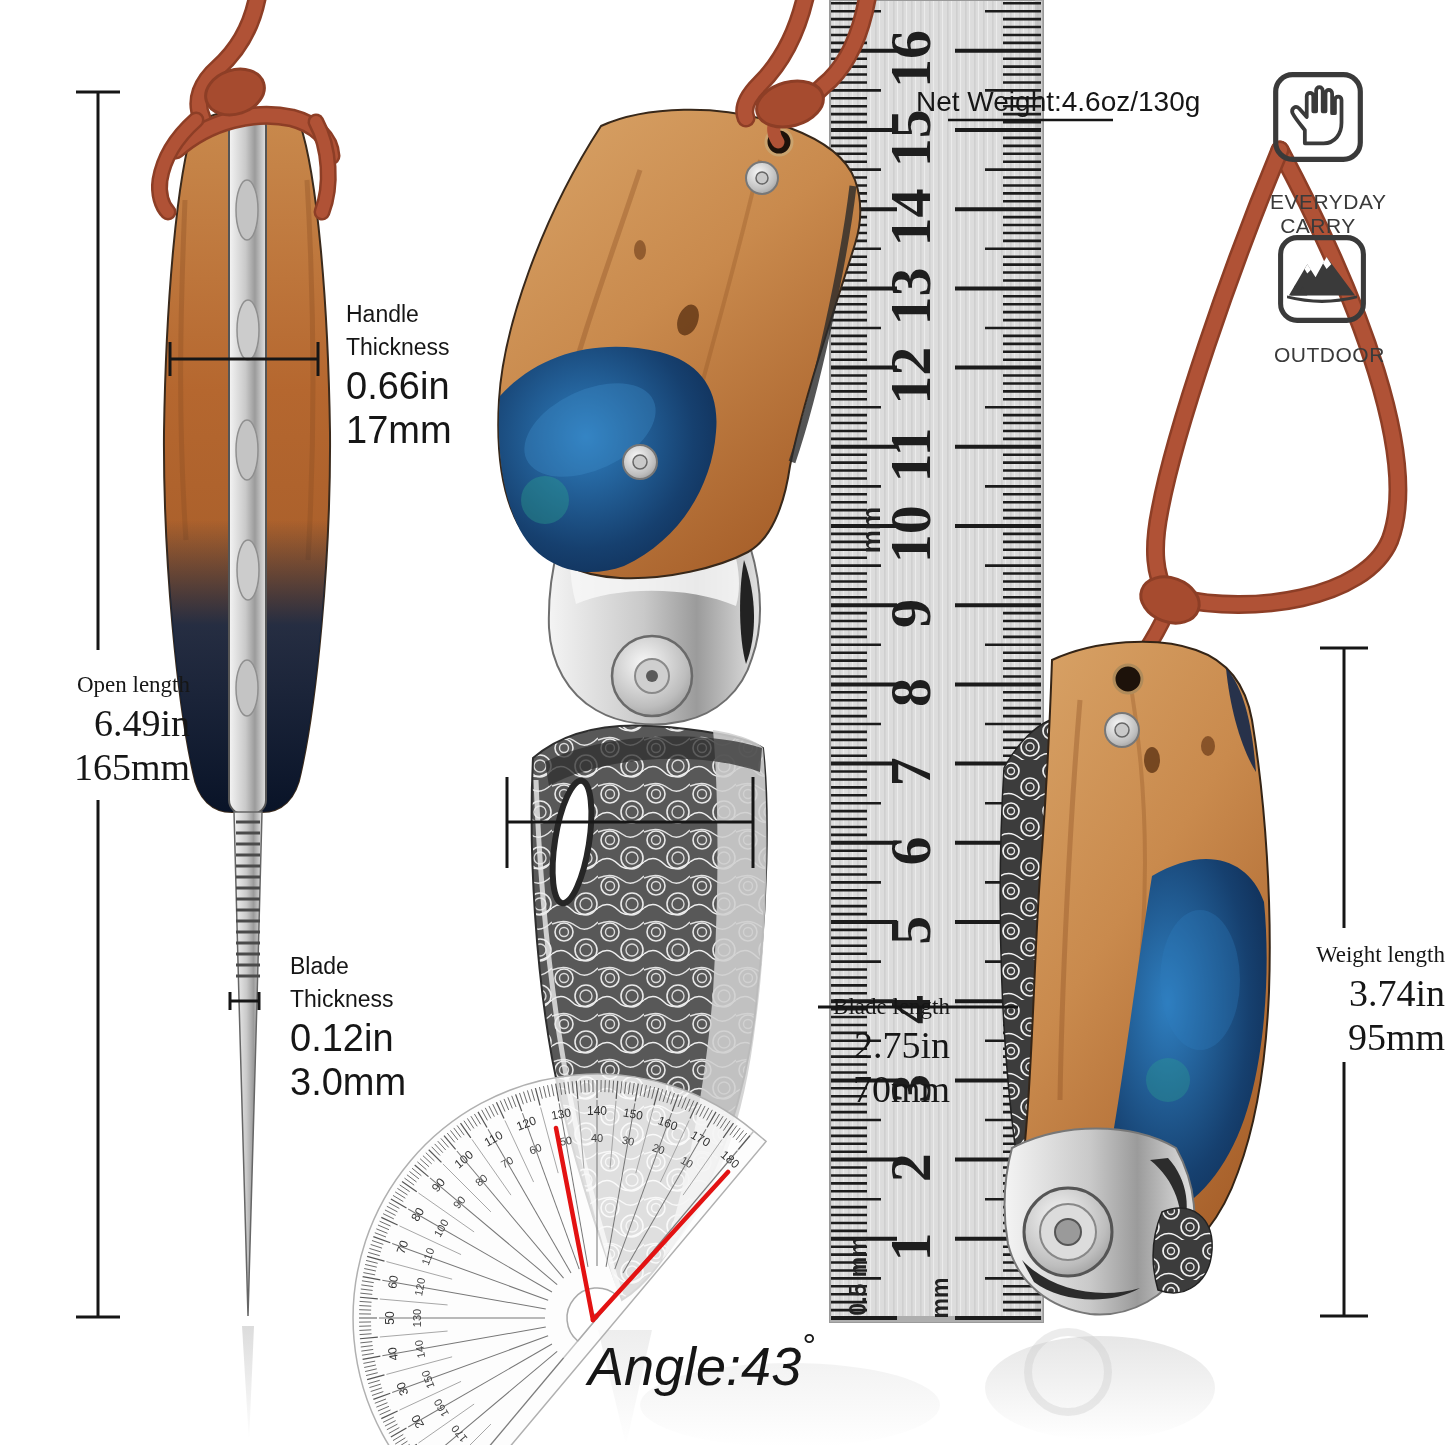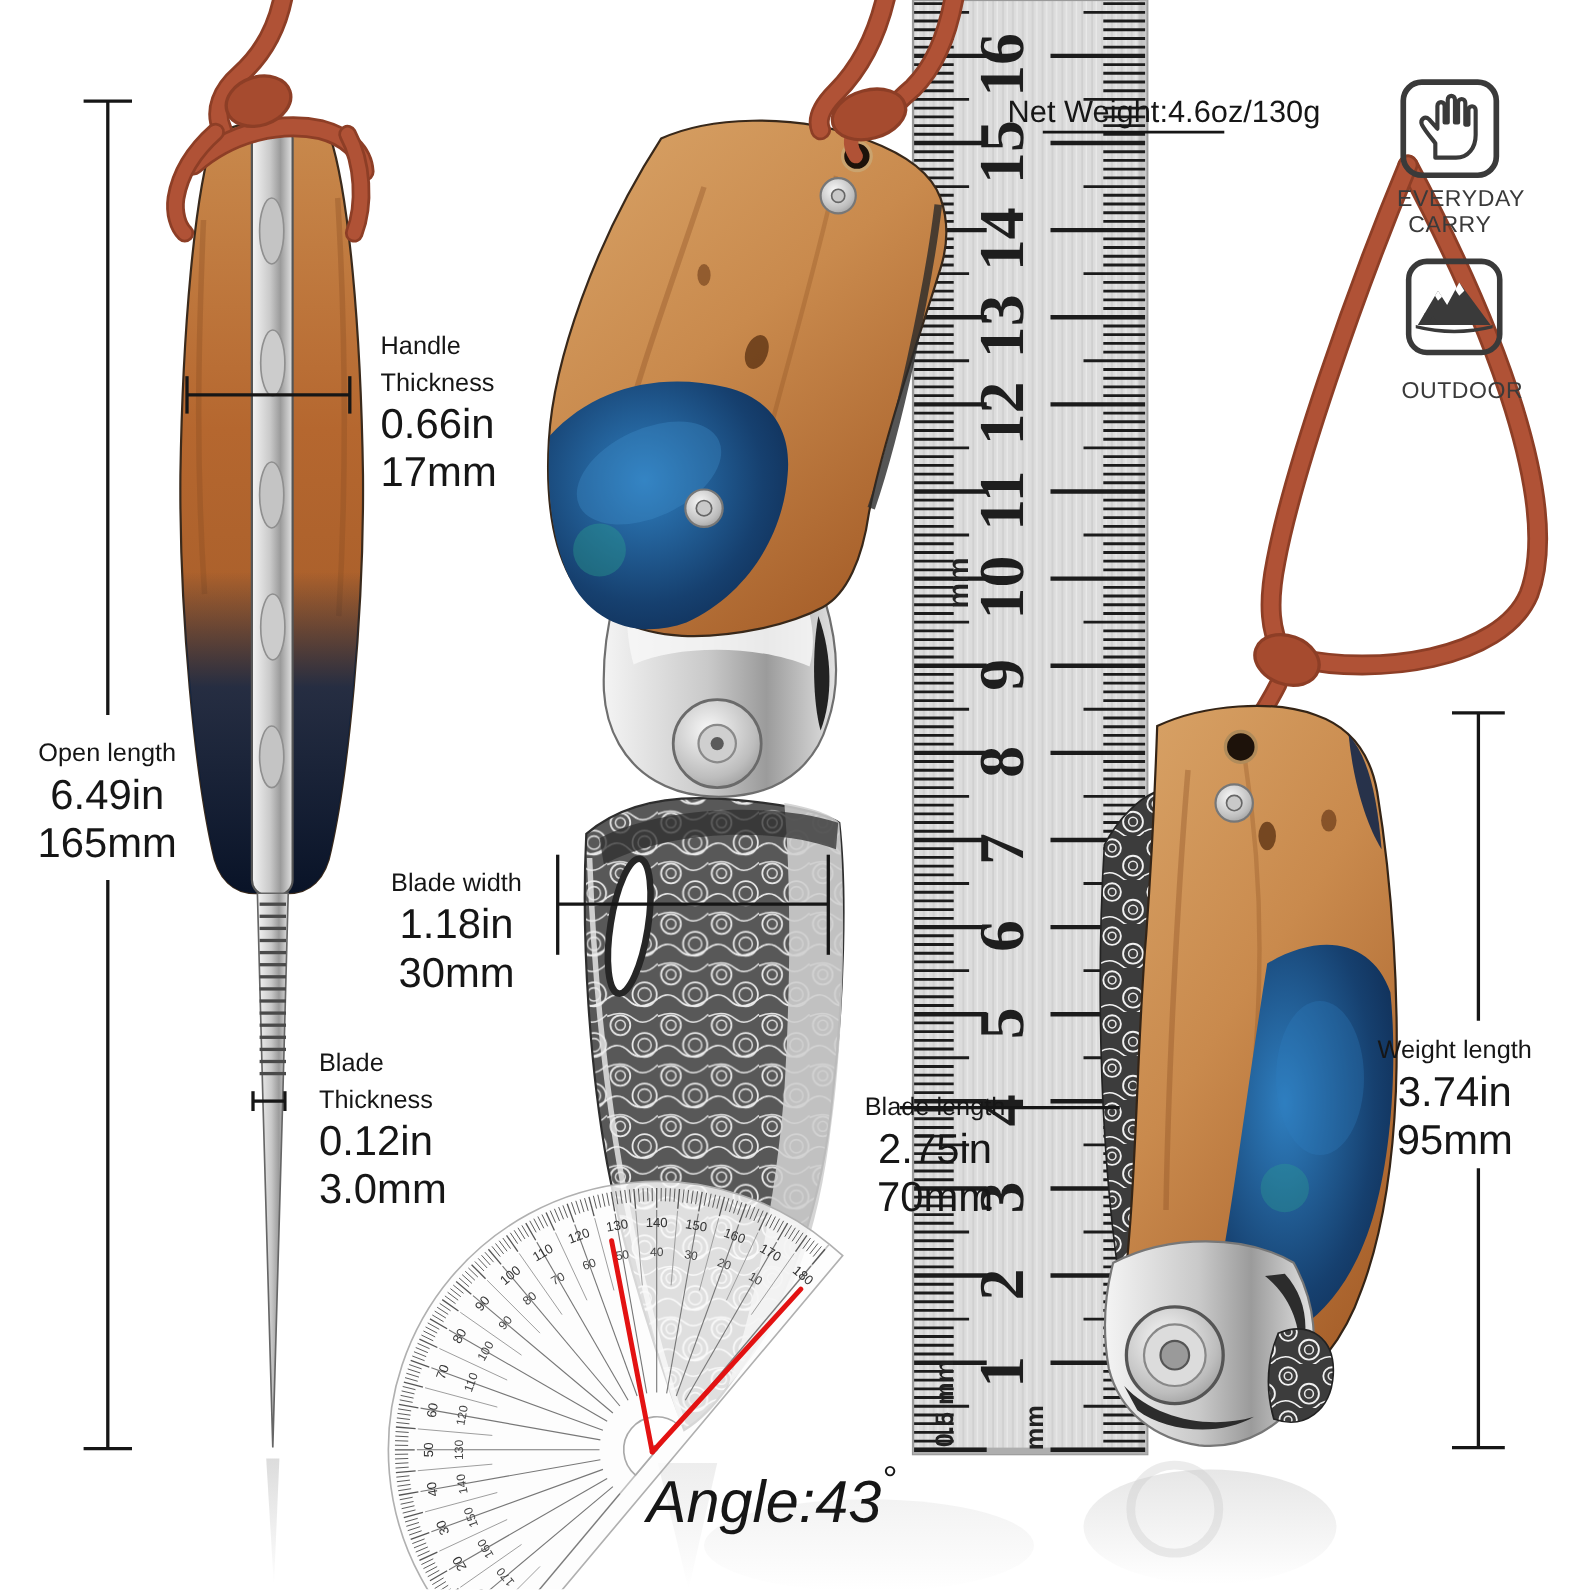--- a/index.html
+++ b/index.html
@@ -2,26 +2,26 @@
 <html><head>
 <meta charset="utf-8">
 <style>
   html,body{margin:0;padding:0;background:#fff;}
   .stage{position:relative;width:1445px;height:1445px;background:#fff;overflow:hidden;
          font-family:"Liberation Sans",sans-serif;color:#161616;}
   .scene{position:absolute;left:0;top:0;}
   .lbl{position:absolute;line-height:1.1;color:#161616;}
   .lbl .t{font-size:23px;line-height:33px;}
   .lbl .v{font-size:38px;line-height:44px;}
-  .center{text-align:center;}
+  .center{text-align:right;font-family:Liberation Serif, serif;}
   .angle-lbl{position:absolute;font-size:54px;color:#161616;font-style:italic;}
   .angle-lbl sup{font-size:34px;vertical-align:28px;}
   .netweight{position:absolute;font-size:28px;color:#161616;}
   .badge{position:absolute;text-align:center;color:#3a3a3a;}
-  .badge-txt{font-size:21px;line-height:24px;letter-spacing:.5px;margin-top:0;}
+  .badge-txt{font-size:21px;line-height:24px;letter-spacing:.5px;margin-top:22px;}
   .badge-gap{margin-top:14px;}
 </style>
 </head>
 <body>
 
 <div class="stage">
 
 <svg class="scene" width="1445" height="1445" viewBox="0 0 1445 1445">
   <defs>
     <linearGradient id="steelV" x1="0" y1="0" x2="1" y2="0">
@@ -873,25 +873,20 @@
   <div class="v">165mm</div>
 </div>
 
 <div class="lbl" style="left:346px;top:298px">
   <div class="t">Handle</div>
   <div class="t">Thickness</div>
   <div class="v">0.66in</div>
   <div class="v">17mm</div>
 </div>
 
-<div class="lbl center" style="left:330px;top:786px;width:170px">
-  <div class="t">Blade width</div>
-  <div class="v">1.18in</div>
-  <div class="v">30mm</div>
-</div>
 
 <div class="lbl" style="left:290px;top:950px">
   <div class="t">Blade</div>
   <div class="t">Thickness</div>
   <div class="v">0.12in</div>
   <div class="v">3.0mm</div>
 </div>
 
 <div class="lbl center" style="left:750px;top:990px;width:200px">
   <div class="t">Blade length</div>

